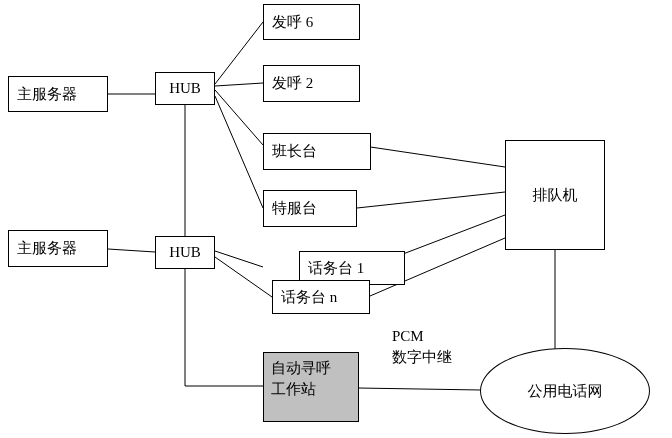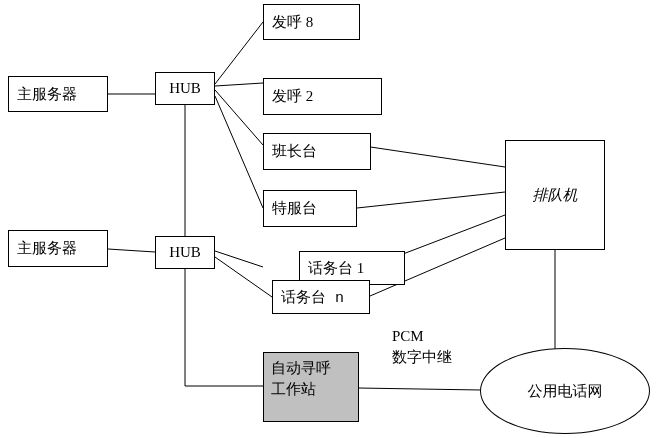--- a/index.html
+++ b/index.html
@@ -82,44 +82,44 @@
 
   <div class="node padleft" style="left:8px;top:230px;width:100px;height:37px;">
     <span>主服务器</span>
   </div>
 
   <div class="node centered" style="left:155px;top:236px;width:60px;height:33px;">
     <span>HUB</span>
   </div>
 
   <div class="node padleft" style="left:263px;top:4px;width:97px;height:36px;">
-    <span>发呼 8</span>
+    <span>发呼 6</span>
   </div>
 
-  <div class="node padleft" style="left:263px;top:65px;width:119px;height:37px;margin-top:13px;">
+  <div class="node padleft" style="left:263px;top:65px;width:97px;height:37px;">
     <span>发呼 2</span>
   </div>
 
   <div class="node padleft" style="left:263px;top:133px;width:108px;height:37px;">
     <span>班长台</span>
   </div>
 
   <div class="node padleft" style="left:263px;top:190px;width:94px;height:37px;text-align:right;">
     <span>特服台</span>
   </div>
 
   <div class="node padleft" style="left:263px;top:251px;width:106px;height:34px;margin-left:36px;">
     <span>话务台 1</span>
   </div>
 
-  <div class="node padleft" style="left:272px;top:280px;width:98px;height:34px;font-family:Liberation Mono, monospace;">
+  <div class="node padleft" style="left:272px;top:280px;width:98px;height:34px;">
     <span>话务台 n</span>
   </div>
 
-  <div class="node centered" style="left:505px;top:140px;width:100px;height:110px;font-style:italic;">
+  <div class="node centered" style="left:505px;top:140px;width:100px;height:110px;">
     <span>排队机</span>
   </div>
 
   <div class="node gray" style="left:263px;top:352px;width:96px;height:70px;">
     <span class="tline">自动寻呼</span>
     <span class="tline">工作站</span>
   </div>
 
   <div class="ellipse" style="left:480px;top:348px;width:170px;height:86px;">
     <span>公用电话网</span>

